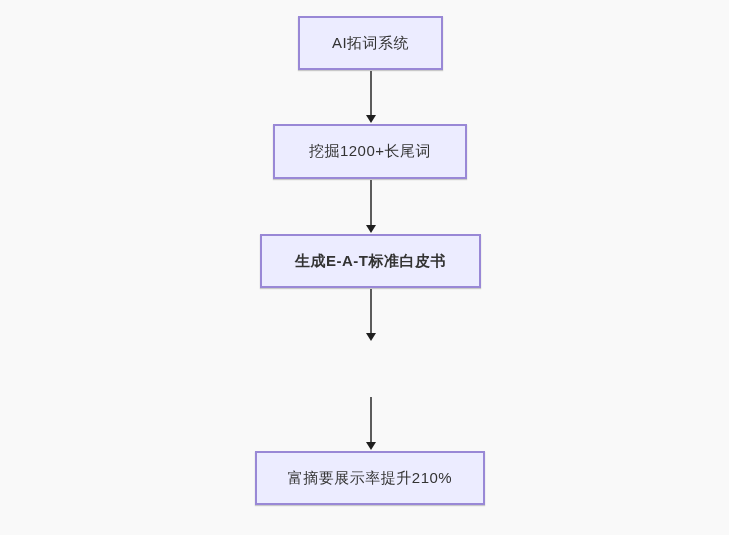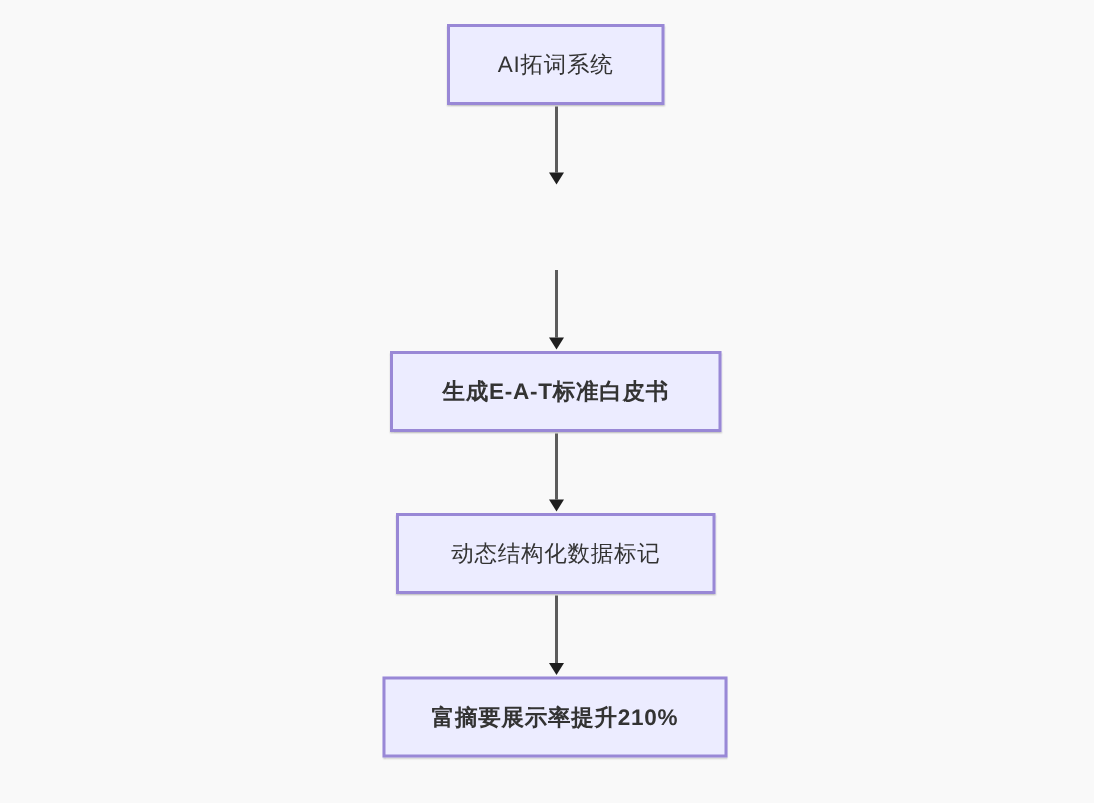--- a/index.html
+++ b/index.html
@@ -46,53 +46,53 @@
     height: 0;
     border-left: 5px solid transparent;
     border-right: 5px solid transparent;
     border-top: 8px solid #1f1f1f;
   }
   
   .n1 { left: 298px; top: 16px;  width: 145px; height: 54px; }
   .n2 { left: 273px; top: 124px; width: 194px; height: 55px; }
   .n3 { left: 260px; top: 234px; width: 221px; height: 54px; font-weight: bold; }
   .n4 { left: 264px; top: 342px; width: 213px; height: 54px; }
-  .n5 { left: 255px; top: 451px; width: 230px; height: 54px; font-weight: bold; }
+  .n5 { left: 255px; top: 451px; width: 230px; height: 54px; }
   
   .e1 { left: 365px; top: 71px;  height: 52px; }
   .e2 { left: 365px; top: 180px; height: 53px; }
   .e3 { left: 365px; top: 289px; height: 52px; }
   .e4 { left: 365px; top: 397px; height: 53px; }
 </style>
 </head>
 <body>
 
 <div class="canvas">
 
   <div class="node n1">AI拓词系统</div>
 
   <div class="edge e1">
     <div class="line"></div>
     <div class="head"></div>
   </div>
 
+  <div class="node n2">挖掘1200+长尾词</div>
 
   <div class="edge e2">
     <div class="line"></div>
     <div class="head"></div>
   </div>
 
   <div class="node n3">生成E-A-T标准白皮书</div>
 
   <div class="edge e3">
     <div class="line"></div>
     <div class="head"></div>
   </div>
 
-  <div class="node n4">动态结构化数据标记</div>
 
   <div class="edge e4">
     <div class="line"></div>
     <div class="head"></div>
   </div>
 
   <div class="node n5">富摘要展示率提升210%</div>
 
 </div>
 

